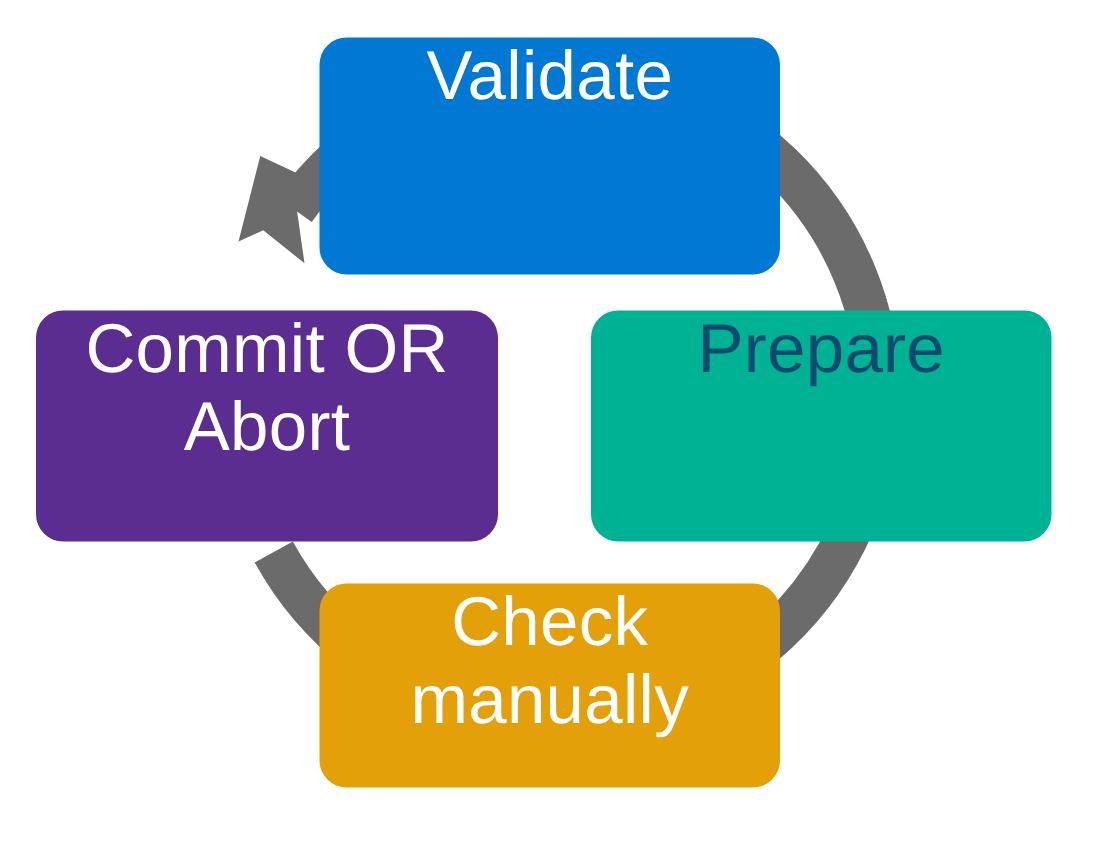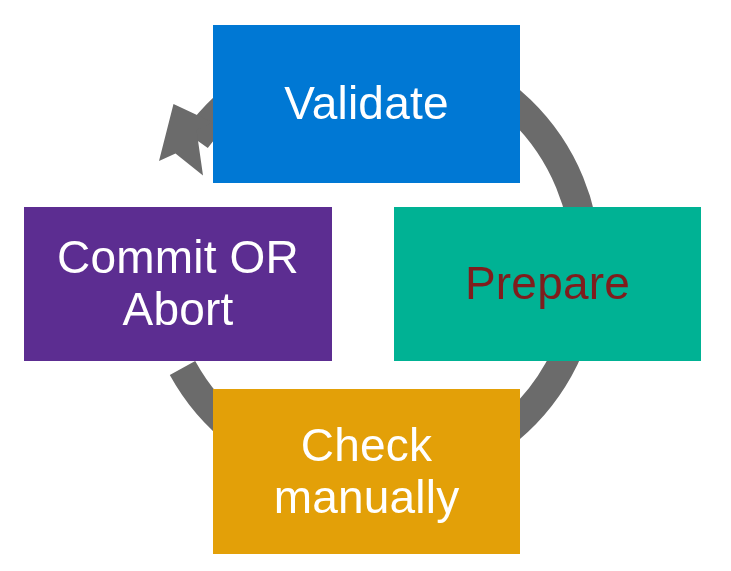--- a/index.html
+++ b/index.html
@@ -23,24 +23,25 @@
     left: 0;
     top: 0;
     width: 731px;
     height: 571px;
     z-index: 1;
   }
   .node-box {
     position: absolute;
     z-index: 2;
     display: flex;
-    align-items: center;
+    align-items: flex-start;
     justify-content: center;
     text-align: center;
     box-sizing: border-box;
+    border-radius: 18px;
   }
   .node-label {
     color: #ffffff;
     font-family: "Liberation Sans", sans-serif;
     font-weight: 300;
     font-size: 46px;
     line-height: 1.12;
     letter-spacing: 0.2px;
     white-space: pre-line;
     padding: 0 8px;
@@ -49,21 +50,21 @@
   #node-validate {
     left: 213px;  top: 25px;   width: 307px; height: 158px;
   }
   #node-prepare {
     left: 394px;  top: 207px;  width: 307px; height: 154px;
   }
   #node-commit {
     left: 24px;   top: 207px;  width: 308px; height: 154px;
   }
   #node-check {
-    left: 213px;  top: 389px;  width: 307px; height: 165px;
+    left: 213px;  top: 389px;  width: 307px; height: 136px;
   }
 </style>
 </head>
 <body>
 
 <div id="stage" style="background: rgb(255, 255, 255);">
 
   <svg id="cycle-ring" viewBox="0 0 731 571" xmlns="http://www.w3.org/2000/svg" aria-hidden="true">
 
     <g>
@@ -77,21 +78,21 @@
                L 175.5 153.5
                L 159.0 161.0 Z" fill="#6B6B6B"></path>
     </g>
   </svg>
 
   <div class="node-box" id="node-validate" style="background:#0078D4">
     <span class="node-label" style="color: rgb(255, 255, 255);">Validate</span>
   </div>
 
   <div class="node-box" id="node-prepare" style="background:#00B294">
-    <span class="node-label" style="color: #7f1d1d;">Prepare</span>
+    <span class="node-label" style="color: #0c4a6e;">Prepare</span>
   </div>
 
   <div class="node-box" id="node-check" style="background:#E3A008">
     <span class="node-label node-label-multiline" style="color: rgb(255, 255, 255);">Check
 manually</span>
   </div>
 
   <div class="node-box" id="node-commit" style="background:#5C2D91">
     <span class="node-label node-label-multiline" style="color: rgb(255, 255, 255);">Commit OR
 Abort</span>

